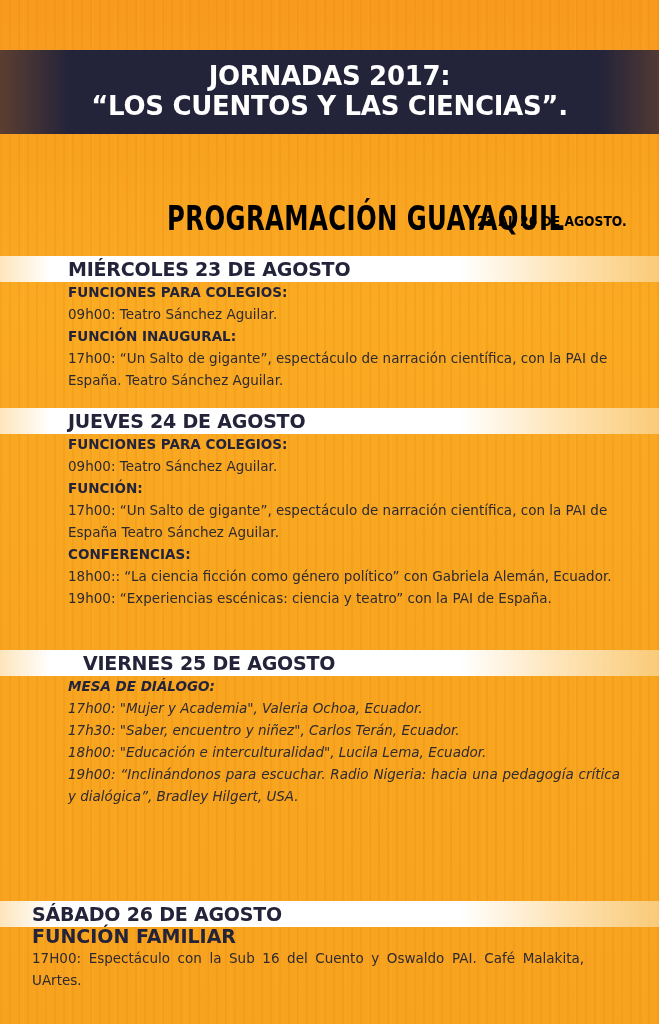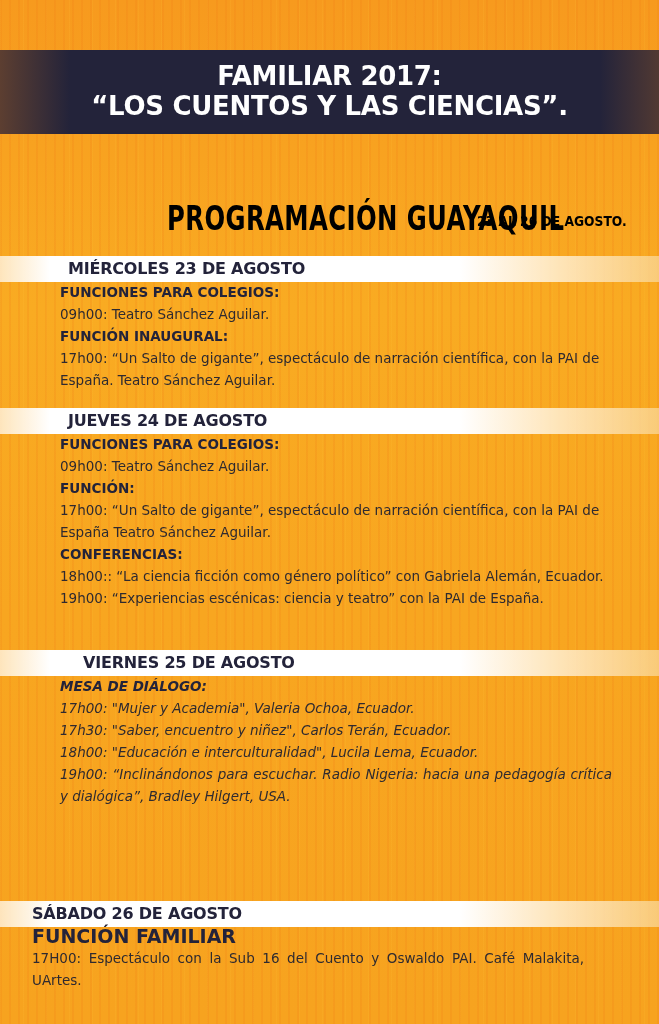--- a/index.html
+++ b/index.html
@@ -35,35 +35,35 @@
     }
     .prog .small {
       position: absolute; left: 405px; top: 14px;
       font-weight: bold; font-size: 14px; white-space: nowrap; transform: scaleX(0.88); transform-origin: left;
     }
     .day-bar {
       position: absolute; left: 0; width: 659px; height: 26px;
       background: linear-gradient(90deg, rgba(255,240,215,0.85) 0px, #ffffff 50px, #ffffff 460px, rgba(255,235,200,0.9) 560px, rgba(250,215,150,0.75) 659px);
     }
     .day-title {
-      position: absolute; font-weight: bold; font-size: 16px; line-height: 26px;
+      position: absolute; font-weight: bold; font-size: 19px; line-height: 26px;
       color: #23233a; white-space: nowrap; letter-spacing: -0.2px;
     }
-    .block { position: absolute; left: 60px; width: 552px; font-size: 13.5px; line-height: 22px; color: #2e2a30; }
+    .block { position: absolute; left: 68px; width: 552px; font-size: 13.5px; line-height: 22px; color: #2e2a30; }
     .block .h { font-weight: bold; font-size: 13.5px; color: #23233a; }
     .block .t { display: block; }
     .block .just { text-align: justify; text-align-last: left; }
     .sat-block { left: 32px; width: 552px; }
     .sat-block .h { font-size: 19px; }
   </style>
 </head>
 <body>
 
 <div class="banner">
-  <div class="line line1">FAMILIAR 2017:</div>
+  <div class="line line1">JORNADAS 2017:</div>
   <div class="line">“LOS CUENTOS Y LAS CIENCIAS”.</div>
 </div>
 
 <div class="prog">
   <span class="big">PROGRAMACIÓN GUAYAQUIL</span>
   <span class="small">23 AL 26 DE AGOSTO.</span>
 </div>
 
 <div class="day-bar" style="top:256px;"></div>
 <div class="day-title" style="left:68px; top:256px;">MIÉRCOLES 23 DE AGOSTO</div>

